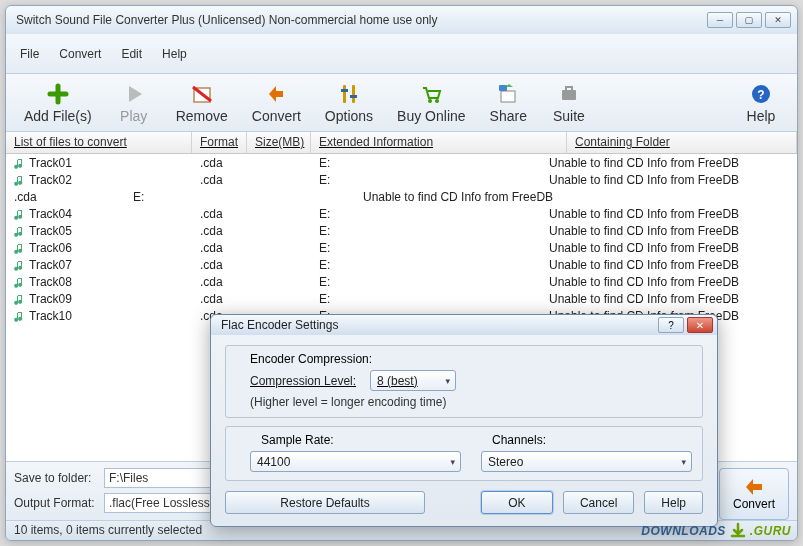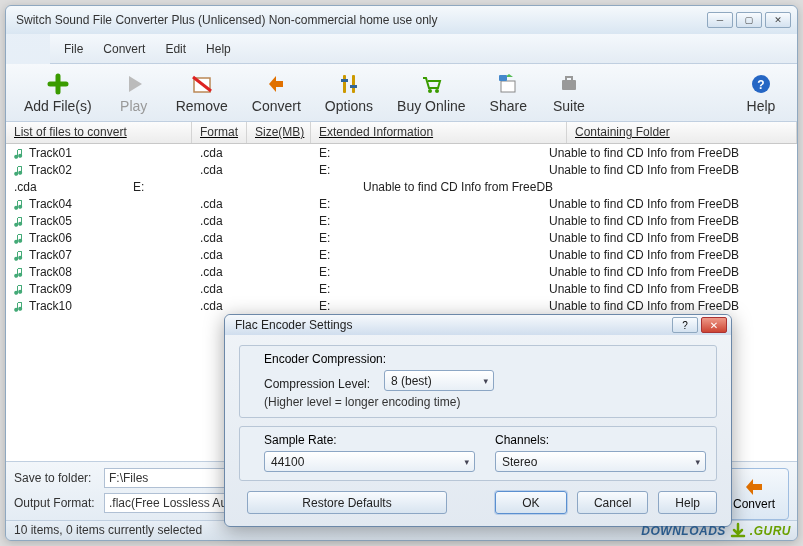--- a/index.html
+++ b/index.html
@@ -4,21 +4,21 @@
 <style>
 * { box-sizing: border-box; margin: 0; padding: 0; font-family: "Segoe UI", Tahoma, sans-serif; font-size: 12px; }
 body { background: #ddd; width: 803px; height: 546px; overflow: hidden; position: relative; }
 
 .window { position: absolute; top: 5px; left: 5px; width: 793px; height: 536px; background: linear-gradient(#e8f0f8, #dce6f0); border: 1px solid #8fa8c0; border-radius: 6px; box-shadow: 0 2px 10px rgba(0,0,0,0.2); display: flex; flex-direction: column; }
 
 .titlebar { height: 28px; display: flex; align-items: center; padding: 0 6px; background: linear-gradient(#f5f9fc, #d9e6f2); border-radius: 6px 6px 0 0; }
 .titlebar .title { flex: 1; color: #333; padding-left: 4px; }
 .win-btn { width: 26px; height: 16px; border: 1px solid #8fa8c0; background: linear-gradient(#f8fbfe, #d4e2f0); margin-left: 3px; display: flex; align-items: center; justify-content: center; font-size: 9px; color: #444; border-radius: 2px; cursor: pointer; }
 
-.menubar { height: 30px; display: flex; align-items: center; padding: 0 4px; background: linear-gradient(#f4f8fc, #e4ecf4); border-bottom: 1px solid #c0cfe0; margin-left: 44px; }
+.menubar { height: 40px; display: flex; align-items: center; padding: 0 4px; background: linear-gradient(#f4f8fc, #e4ecf4); border-bottom: 1px solid #c0cfe0; }
 .menubar span { padding: 3px 10px; color: #333; cursor: pointer; }
 
 .toolbar { height: 58px; display: flex; align-items: center; padding: 2px 6px; background: linear-gradient(#f6f9fc, #e4ecf4); border-bottom: 1px solid #c0cfe0; }
 .tb-btn { display: flex; flex-direction: column; align-items: center; justify-content: center; padding: 4px 12px; border-radius: 4px; cursor: pointer; min-width: 60px; }
 .tb-btn .tb-icon { width: 24px; height: 24px; display: flex; align-items: center; justify-content: center; }
 .tb-btn .tb-label { color: #333; font-size: 14px; margin-top: 2px; }
 .tb-btn.disabled .tb-label { color: #999; }
 .toolbar .spacer { flex: 1; }
 
 .list-header { height: 22px; display: flex; background: linear-gradient(#fcfcfc, #ececec); border-bottom: 1px solid #c8c8c8; text-decoration: underline; }
@@ -37,40 +37,40 @@
 .bottom-panel { background: linear-gradient(#f2f6fa, #e4ecf4); border-top: 1px solid #c0cfe0; padding: 6px 8px 0 8px; display: flex; align-items: flex-start; }
 .bottom-left { flex: 1; }
 .bottom-row { display: flex; align-items: center; margin-bottom: 5px; }
 .bottom-row label { width: 90px; color: #333; }
 .text-input { flex: 1; height: 20px; border: 1px solid #b0c0d4; background: #fff; padding: 1px 4px; color: #333; }
 .convert-btn { width: 70px; height: 52px; border: 1px solid #9fbde0; background: linear-gradient(#f4f8fc, #dce8f4); border-radius: 4px; margin-left: 10px; display: flex; flex-direction: column; align-items: center; justify-content: center; cursor: pointer; }
 
 .statusbar { height: 20px; background: linear-gradient(#e8eff6, #d8e2ec); border-top: 1px solid #c0cfe0; padding: 2px 8px; color: #333; border-radius: 0 0 6px 6px; }
 
 
-.dialog { position: absolute; top: 314px; left: 224px; width: 508px; height: 213px; background: linear-gradient(#f0f4f8, #e2e9f1); border: 1px solid #6c88a8; border-radius: 6px; box-shadow: 0 4px 20px rgba(0,0,0,0.35); display: flex; flex-direction: column; }
+.dialog { position: absolute; top: 314px; left: 210px; width: 508px; height: 213px; background: linear-gradient(#f0f4f8, #e2e9f1); border: 1px solid #6c88a8; border-radius: 6px; box-shadow: 0 4px 20px rgba(0,0,0,0.35); display: flex; flex-direction: column; }
 .dialog-titlebar { height: 26px; display: flex; align-items: center; padding: 0 4px 0 10px; background: linear-gradient(#f6f9fc, #d0deee); border-radius: 6px 6px 0 0; }
 .dialog-titlebar .dtitle { flex: 1; color: #222; }
 .dlg-btn { width: 26px; height: 16px; border: 1px solid #8fa8c0; background: linear-gradient(#f8fbfe, #d4e2f0); margin-left: 3px; display: flex; align-items: center; justify-content: center; font-size: 10px; border-radius: 2px; cursor: pointer; }
 .dlg-btn.close { background: linear-gradient(#e98, #c43); color: #fff; border-color: #a33; }
 
 .dialog-body { flex: 1; padding: 10px 14px 2px 14px; }
 .fieldset { border: 1px solid #b8c6d6; border-radius: 3px; padding: 6px 10px 8px 24px; margin-bottom: 8px; background: #eaf0f6; }
-.field-row { display: flex; align-items: flex-end; margin: 4px 0; }
+.field-row { display: flex; align-items: center; margin: 4px 0; text-decoration: underline; }
 .field-row label { width: 120px; color: #222; }
 .combo { height: 21px; border: 1px solid #8ca6c4; background: linear-gradient(#fff, #e8eff6); border-radius: 3px; display: flex; align-items: center; padding: 0 18px 0 6px; position: relative; color: #222; cursor: pointer; }
 .combo::after { content: "▾"; position: absolute; right: 5px; color: #445; font-size: 9px; }
 .hint { color: #333; margin-top: 2px; }
 
 .two-col { display: flex; gap: 20px; }
 .two-col > div { flex: 1; }
-.two-col label { display: block; margin-bottom: 4px; }
+.two-col label { display: block; margin-bottom: 4px; margin-left: 11px; }
 .two-col .combo { width: 100%; }
 
-.dialog-footer { display: flex; align-items: center; padding: 0 14px 12px 22px; gap: 10px; }
+.dialog-footer { display: flex; align-items: center; padding: 0 14px 12px 14px; gap: 10px; }
 .btn { height: 23px; border: 1px solid #8ca6c4; background: linear-gradient(#f8fbfe, #d8e4f0); border-radius: 3px; padding: 0 16px; color: #222; cursor: pointer; display: flex; align-items: center; justify-content: center; }
 .btn.restore { width: 200px; }
 .dialog-footer .spacer { flex: 1; }
 .btn.ok { min-width: 72px; border-color: #5a8fd0; box-shadow: 0 0 0 1px rgba(90,143,208,0.3); }
 
 .watermark { position: absolute; right: 12px; bottom: 6px; font-size: 18px; font-weight: bold; color: #2a5a8a; font-style: italic; letter-spacing: 0.5px; display: flex; align-items: center; gap: 3px; }
 .watermark .guru { color: #6aa000; }
 
 svg { display: block; }
 </style>
@@ -350,21 +350,21 @@
   <div class="dialog-titlebar">
     <span class="dtitle">Flac Encoder Settings</span>
     <div class="dlg-btn">?</div>
     <div class="dlg-btn close">✕</div>
   </div>
   <div class="dialog-body">
     <div class="fieldset">
       <div style="margin-bottom:4px;">Encoder Compression:</div>
       <div class="field-row">
         <label>Compression Level:</label>
-        <div class="combo" style="width:110px;">
+        <div class="combo" style="width:86px;">
             <span>8 (best)</span>
           </div>
       </div>
       <div class="hint">(Higher level = longer encoding time)</div>
     </div>
     <div class="fieldset">
       <div class="two-col">
         <div>
           <label>Sample Rate:</label>
           <div class="combo">

